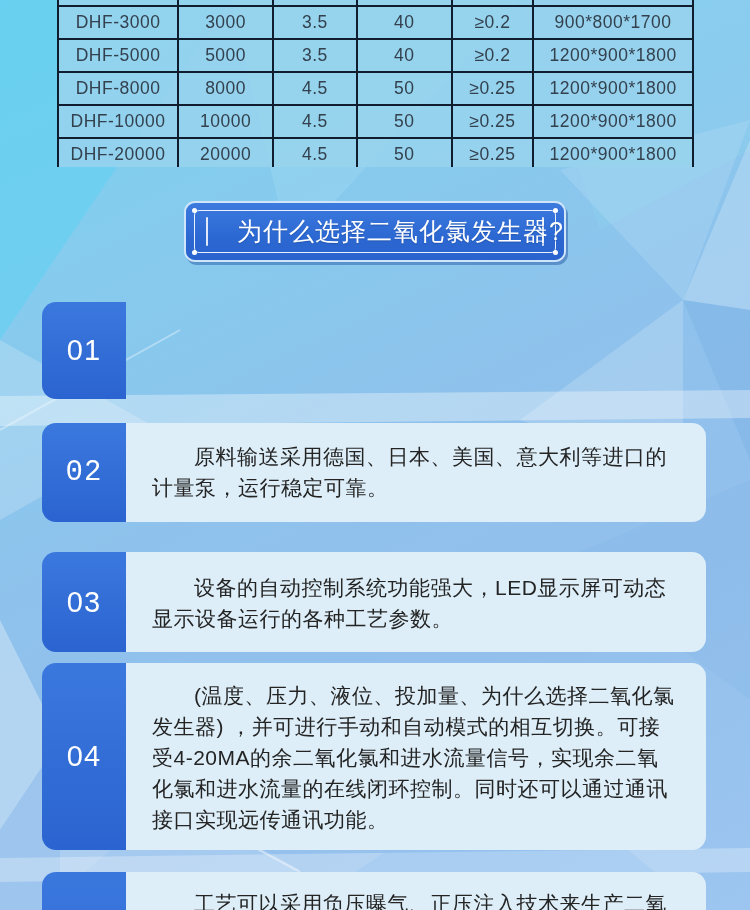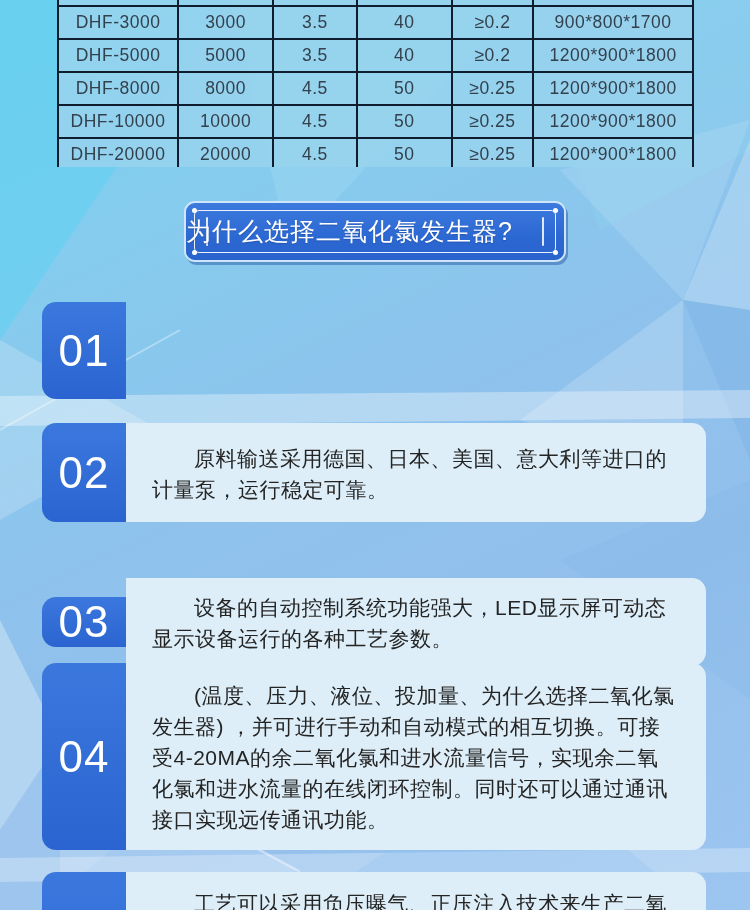--- a/index.html
+++ b/index.html
@@ -17,48 +17,48 @@
                   font-size:17.5px; color:#33414f; font-weight:400;
                   letter-spacing:0.5px; white-space:nowrap; }
   td.c0 { width:115px; } td.c1 { width:91px; } td.c2 { width:80px; }
   td.c3 { width:91px; } td.c4 { width:78px; } td.c5 { width:153px; }
 
   
   .banner { position:absolute; left:186px; top:203px; width:378px; height:57px;
             background:linear-gradient(180deg,#3c7ade 0%,#2c68d2 60%,#2a63cd 100%);
             border-radius:9px;
             box-shadow:0 0 0 2px #cfe6fa, 2px 3px 0 2px rgba(30,80,160,0.45);
-            display:flex; align-items:center; justify-content:flex-start; }
+            display:flex; align-items:center; justify-content:flex-end; }
   .banner-inner { position:absolute; left:8px; right:8px; top:7px; bottom:7px;
                   border:1px solid rgba(255,255,255,0.9); border-radius:5px; }
   .banner .dot { position:absolute; width:5px; height:5px; border-radius:50%;
                  background:#ffffff; }
   .dot.tl { left:6px;  top:5px; } .dot.tr { right:6px; top:5px; }
   .dot.bl { left:6px;  bottom:5px; } .dot.br { right:6px; bottom:5px; }
   .banner .vbar { position:absolute; top:14px; bottom:14px; width:2px;
                   background:rgba(255,255,255,0.85); border-radius:1px; }
   .vbar.l { left:20px; } .vbar.r { right:20px; }
   .banner-text { position:relative; color:#ffffff; font-size:25px;
                  letter-spacing:1px; text-shadow:0 1px 1px rgba(20,60,130,0.4); }
 
   
   .card { position:absolute; left:42px; width:664px; display:flex; align-items:stretch; }
   .card .num { width:84px; flex:0 0 84px;
                background:linear-gradient(180deg,#3b78de 0%,#2b64d0 100%);
                border-radius:14px 0 0 14px;
                display:flex; align-items:center; justify-content:center;
-               color:#ffffff; font-size:44px; letter-spacing:1px; }
+               color:#ffffff; font-size:29px; letter-spacing:1px; }
   .card .body { flex:1; background:#ddeef8; border-radius:0 14px 14px 0;
                 padding:14px 26px 12px 26px;
                 display:flex; align-items:center; }
   .card .body p { font-size:21px; line-height:31px; color:#242424;
                   text-indent:2em; letter-spacing:0.5px; }
   .card-01 { top:302px; height:97px; }
-  .card-02 { top:423px; height:99px; }
-  .card-03 { top:572px; height:100px;align-items:center; }
+  .card-02 { top:423px; height:99px;font-family:Liberation Mono, monospace; }
+  .card-03 { top:552px; height:100px; }
   .card-04 { top:663px; height:187px; }
   .card-05 { top:872px; height:170px; }
   .card-05 .body { align-items:flex-start; padding-top:16px; }
 </style>
 </head>
 <body>
 
 <div class="canvas">
 
   <svg class="bg-svg" viewBox="0 0 750 910" xmlns="http://www.w3.org/2000/svg">

